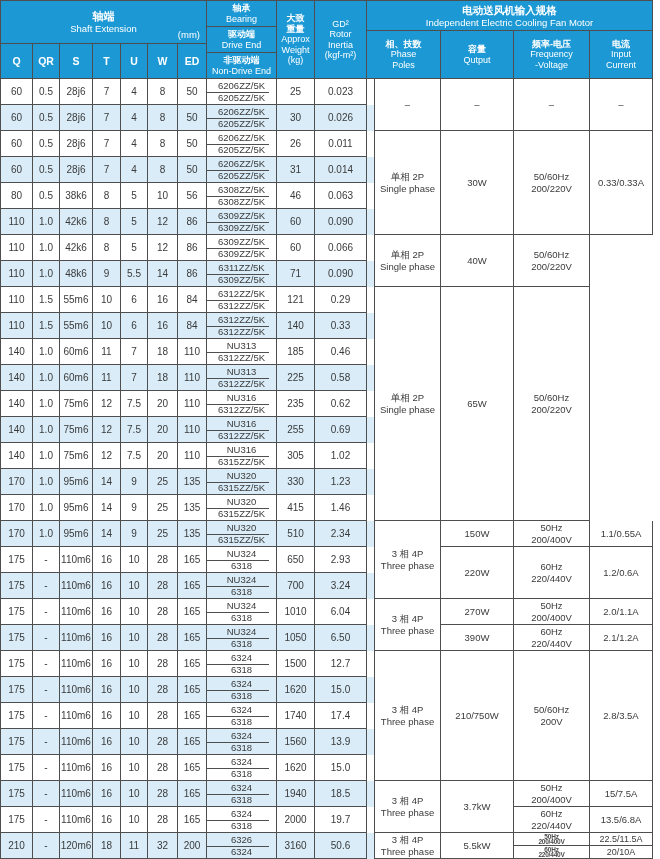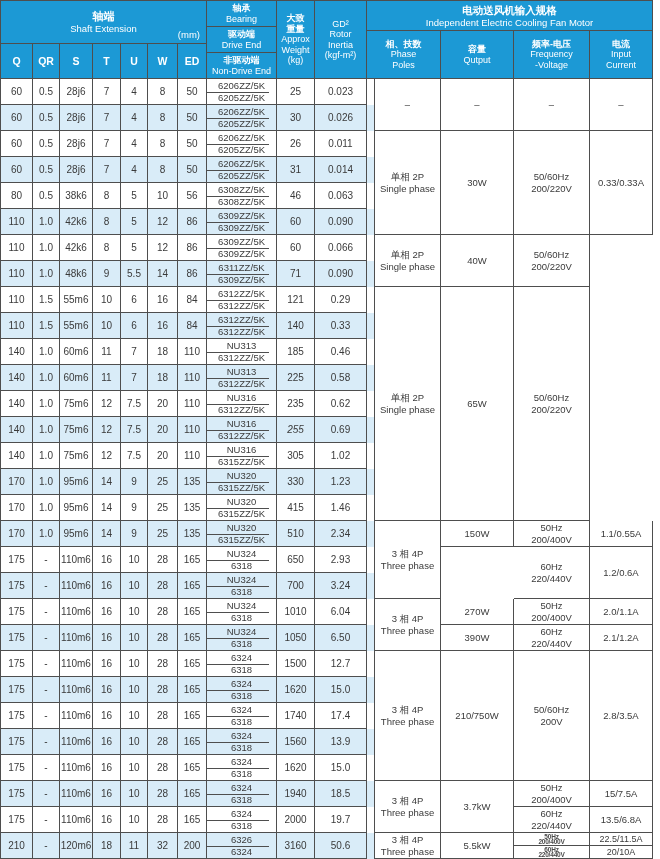--- a/index.html
+++ b/index.html
@@ -590,21 +590,21 @@
       <div class="cell b stripe" style="grid-area: 27 / 7 / span 2;">
         <div>110</div>
       </div>
       <div class="cell b stripe" style="grid-area: 27 / 8 / span 2;">
         <div class="brg">
           <div class="brg-half">NU316</div>
           <div class="brg-sep"></div>
           <div class="brg-half">6312ZZ/5K</div>
         </div>
       </div>
-      <div class="cell b stripe" style="grid-area: 27 / 9 / span 2; font-style: italic;">
+      <div class="cell b stripe" style="grid-area: 27 / 9 / span 2;">
         <div>255</div>
       </div>
       <div class="cell b stripe" style="grid-area: 27 / 10 / span 2;">
         <div>0.69</div>
       </div>
       <div class="cell gutter stripe" style="grid-area: 27 / 11 / span 2;"></div>
       <div class="cell b" style="grid-area: 29 / 1 / span 2;">
         <div>140</div>
       </div>
       <div class="cell b" style="grid-area: 29 / 2 / span 2;">
@@ -1206,20 +1206,23 @@
         <div>30W</div>
       </div>
       <div class="cell b merged" style="grid-area: 13 / 13 / span 4;">
         <div>40W</div>
       </div>
       <div class="cell b merged" style="grid-area: 17 / 13 / span 18;">
         <div>65W</div>
       </div>
       <div class="cell b merged" style="grid-area: 35 / 13 / span 2;">
         <div>150W</div>
+      </div>
+      <div class="cell b merged" style="grid-area: 37 / 13 / span 4;">
+        <div>220W</div>
       </div>
       <div class="cell b merged" style="grid-area: 41 / 13 / span 2;">
         <div>270W</div>
       </div>
       <div class="cell b merged" style="grid-area: 43 / 13 / span 2;">
         <div>390W</div>
       </div>
       <div class="cell b merged" style="grid-area: 45 / 13 / span 10;">
         <div>210/750W</div>
       </div>

